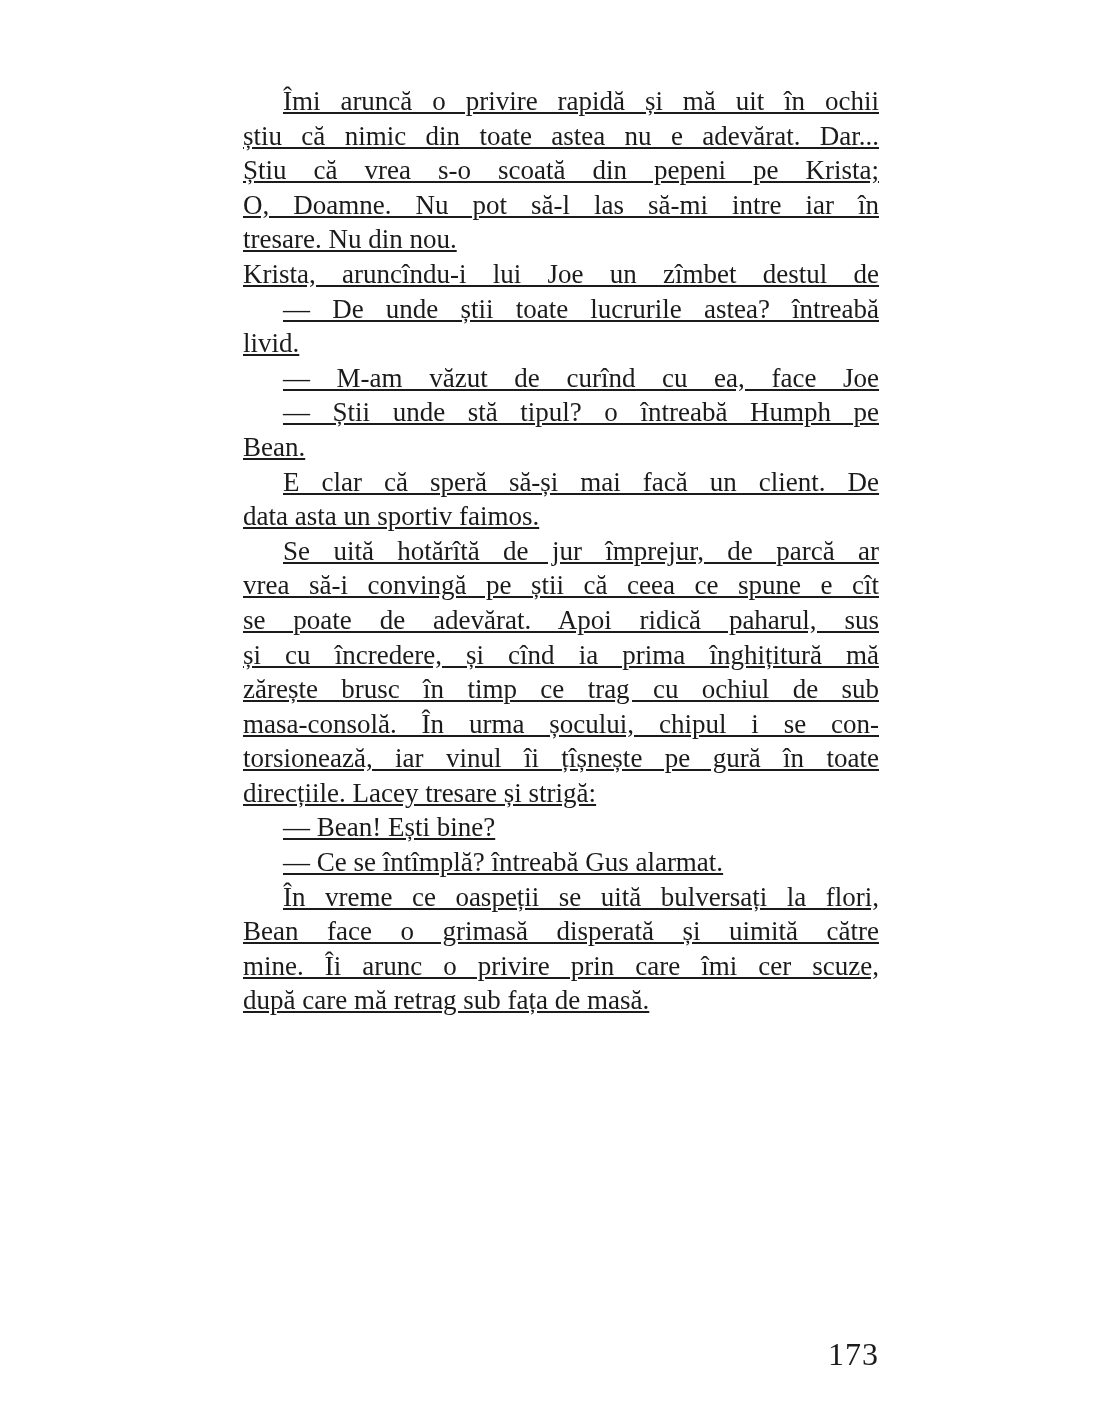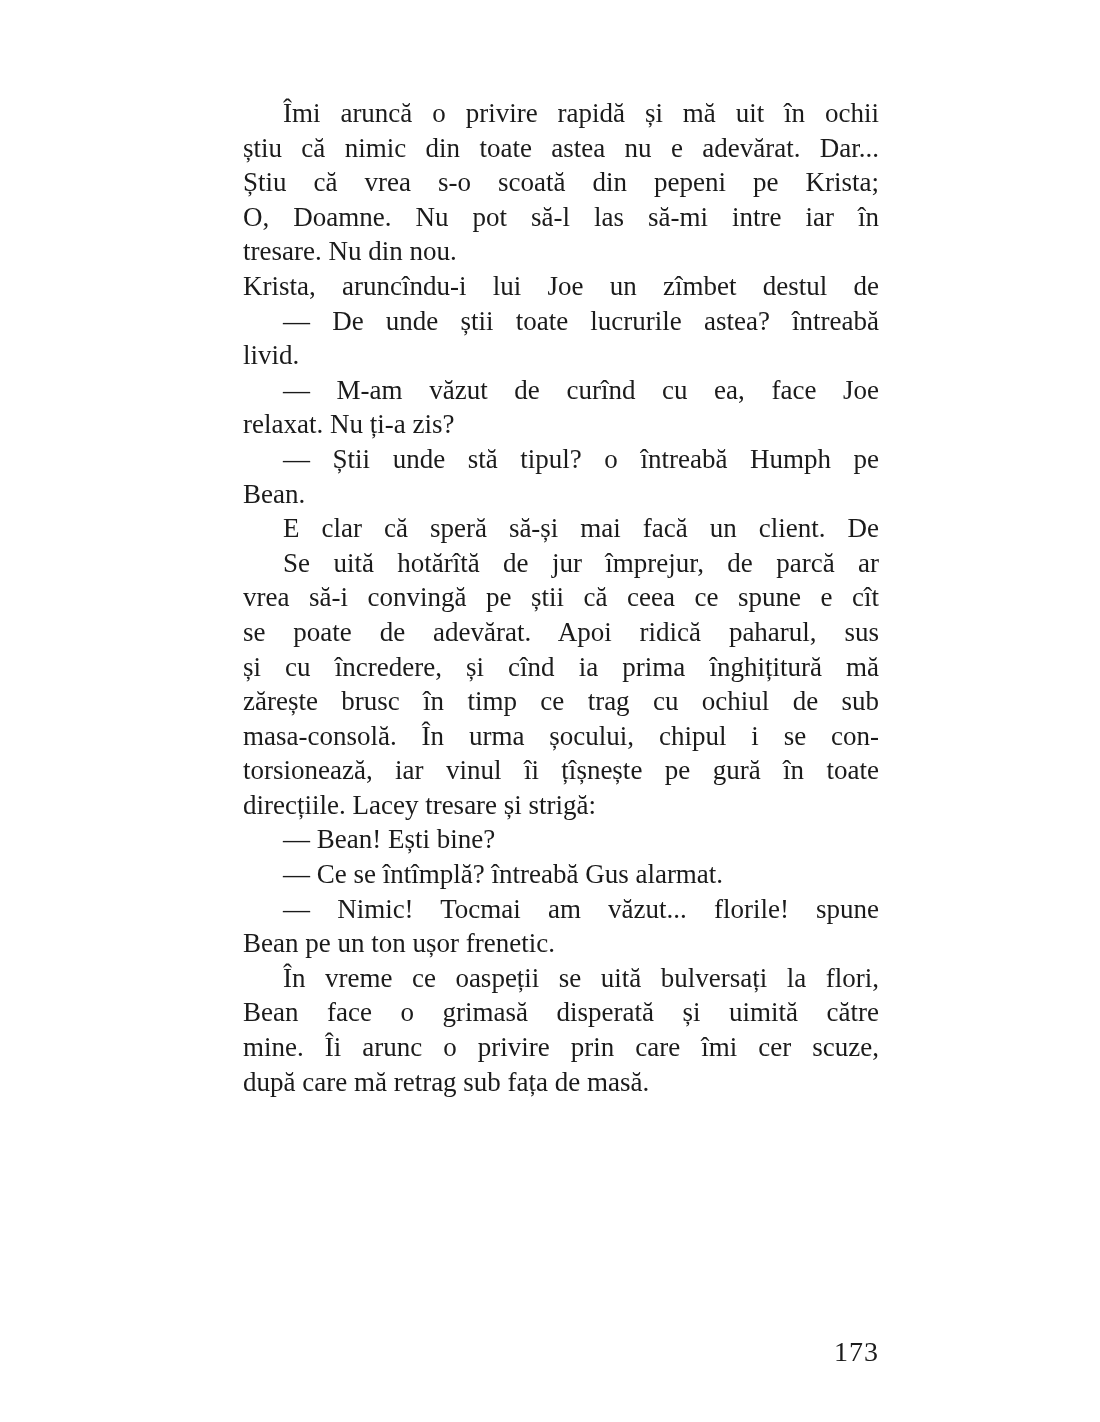--- a/index.html
+++ b/index.html
@@ -12,44 +12,45 @@
     width: 1100px;
     height: 1422px;
     background: #ffffff;
     overflow: hidden;
     font-family: "Liberation Serif", "DejaVu Serif", serif;
     color: #1b1b1b;
   }
   .text-block {
     position: absolute;
     left: 243px;
-    top: 96px;
+    top: 84px;
     width: 636px;
     font-size: 27px;
     line-height: 34.6px;
+    text-decoration: underline;
   }
   .para .line {
     text-align: justify;
     text-align-last: justify;
     text-justify: inter-word;
     white-space: normal;
   }
   .para .line.first {
     text-indent: 40px;
   }
   .para .line.final {
     text-align-last: left;
   }
   .page-number {
     position: absolute;
     left: 243px;
     width: 636px;
     top: 1336px;
     text-align: right;
-    font-size: 28px;
+    font-size: 32px;
     letter-spacing: 1px;
   }
 </style>
 </head>
 <body>
 
 <div class="page">
   <div class="text-block">
       <div class="para">
         <div class="line first">Îmi aruncă o privire rapidă și mă uit în ochii</div>
@@ -58,50 +59,46 @@
         <div class="line">O, Doamne. Nu pot să-l las să-mi intre iar în</div>
         <div class="line final">tresare. Nu din nou.</div>
       </div>
       <div class="para">
         <div class="line">Krista, aruncîndu-i lui Joe un zîmbet destul de</div>
         <div class="line first">— De unde știi toate lucrurile astea? întreabă</div>
         <div class="line final">livid.</div>
       </div>
       <div class="para">
         <div class="line first">— M-am văzut de curînd cu ea, face Joe</div>
-        <div class="line final">relaxat. Nu ți-a zis?</div>
       </div>
       <div class="para">
         <div class="line first">— Știi unde stă tipul? o întreabă Humph pe</div>
         <div class="line final">Bean.</div>
       </div>
       <div class="para">
         <div class="line first">E clar că speră să-și mai facă un client. De</div>
+        <div class="line final">data asta un sportiv faimos.</div>
       </div>
       <div class="para">
         <div class="line first">Se uită hotărîtă de jur împrejur, de parcă ar</div>
         <div class="line">vrea să-i convingă pe știi că ceea ce spune e cît</div>
         <div class="line">se poate de adevărat. Apoi ridică paharul, sus</div>
         <div class="line">și cu încredere, și cînd ia prima înghițitură mă</div>
         <div class="line">zărește brusc în timp ce trag cu ochiul de sub</div>
         <div class="line">masa-consolă. În urma șocului, chipul i se con-</div>
         <div class="line">torsionează, iar vinul îi țîșnește pe gură în toate</div>
         <div class="line final">direcțiile. Lacey tresare și strigă:</div>
       </div>
       <div class="para">
         <div class="line first final">— Bean! Ești bine?</div>
       </div>
       <div class="para">
         <div class="line first final">— Ce se întîmplă? întreabă Gus alarmat.</div>
       </div>
       <div class="para">
-        <div class="line first">— Nimic! Tocmai am văzut... florile! spune</div>
-        <div class="line final">Bean pe un ton ușor frenetic.</div>
-      </div>
-      <div class="para">
         <div class="line first">În vreme ce oaspeții se uită bulversați la flori,</div>
         <div class="line">Bean face o grimasă disperată și uimită către</div>
         <div class="line">mine. Îi arunc o privire prin care îmi cer scuze,</div>
         <div class="line final">după care mă retrag sub fața de masă.</div>
       </div>
     </div>
   <div class="page-number">173</div>
 </div>
 
 </body></html>

